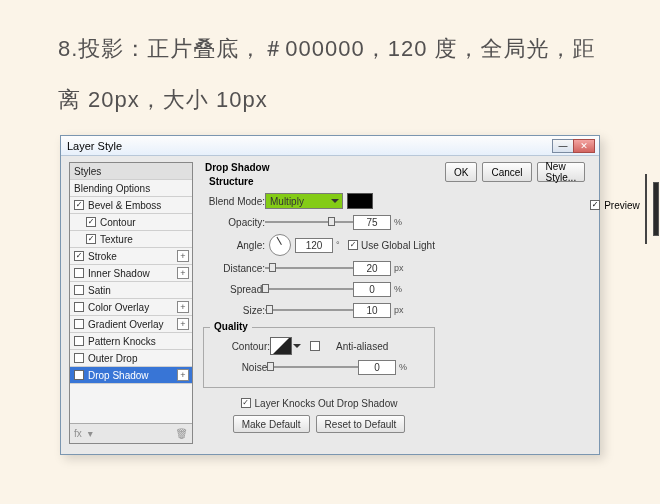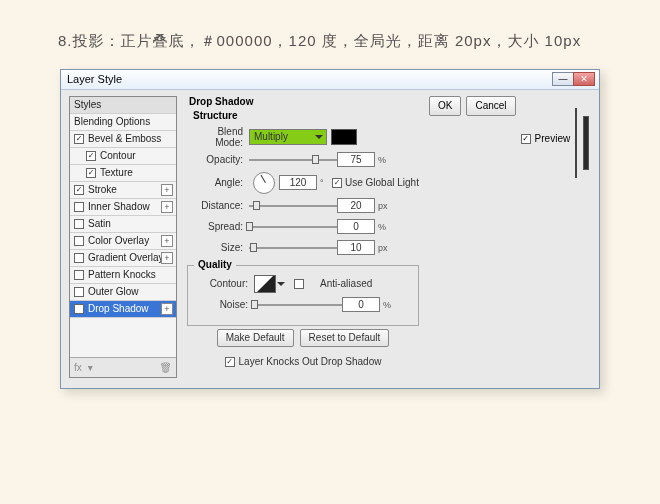--- a/index.html
+++ b/index.html
@@ -1,43 +1,43 @@
 <!DOCTYPE html>
 <html><head>
 <meta charset="utf-8">
 <style>
   *{box-sizing:border-box;margin:0;padding:0;font-family:Tahoma,Arial,sans-serif;}
   body{background:#fbf4e8;width:660px;height:504px;position:relative;}
-  .instruction{font-size:15px;color:#535151;line-height:2.3;padding:24px 44px 0 58px;letter-spacing:1px;}
+  .instruction{font-size:22px;color:#535151;line-height:2.3;padding:24px 44px 0 58px;letter-spacing:1px;}
   .dialog-wrap{padding:10px 60px 20px;}
   .dialog{background:#e9e9e9;border:1px solid #7b96b0;box-shadow:4px 4px 10px rgba(0,0,0,0.15);position:relative;font-size:10px;}
   .titlebar{height:20px;background:linear-gradient(#fdfdfd,#e7f0fb);border-bottom:1px solid #b8c7d8;display:flex;align-items:center;padding:0 4px 0 6px;font-size:11px;}
   .titlebar .tbtitle{flex:1;}
   .tbtn{width:22px;height:14px;border:1px solid #7a8aa0;background:linear-gradient(#f7f7f7,#d9e2ef);font-size:9px;display:flex;align-items:center;justify-content:center;margin-left:-1px;}
   .tbtn.close{background:linear-gradient(#f3a4a1,#d26460);color:#fff;border-color:#a94b47;}
   .dlgbody{display:flex;padding:6px 8px 10px;gap:6px;align-items:flex-start;}
   
-  .styles-col{width:108px;border:1px solid #888;background:#f4f4f4;display:flex;flex-direction:column;height:282px;}
+  .styles-col{width:124px;border:1px solid #888;background:#f4f4f4;display:flex;flex-direction:column;height:282px;}
   .sl-row{height:17px;display:flex;align-items:center;padding:0 4px;border-bottom:1px solid #cfcfcf;font-size:10px;color:#222;gap:4px;position:relative;}
   .sl-row.header{background:#e0e0e0;font-weight:normal;}
   .sl-row.sel{background:#3875d6;color:#fff;}
   .sl-row.indent{padding-left:16px;}
   .chk{width:10px;height:10px;border:1px solid #666;background:#fff;display:inline-flex;align-items:center;justify-content:center;font-size:8px;line-height:1;}
   .chk::before{content:"";}
   .chk.on::before{content:"✓";}
   .sl-spacer{flex:1;}
   .plus-sq{width:12px;height:12px;border:1px solid #888;background:#fff;display:flex;align-items:center;justify-content:center;font-size:9px;color:#555;position:absolute;right:3px;top:2px;}
   .sl-foot{height:20px;border-top:1px solid #aaa;background:#e7e7e7;display:flex;align-items:center;padding:0 4px;gap:6px;font-size:10px;color:#555;}
   .sl-foot .ficon{opacity:.6}
   
   .mid{width:240px;padding:0 4px;}
   .sect-title{font-weight:bold;font-size:10px;margin:0 0 3px 2px;}
   .sect-sub{font-weight:bold;font-size:10px;margin:1px 0 5px 6px;}
   .f-row{display:flex;align-items:center;margin:3px 0;font-size:10px;color:#333;min-height:18px;}
-  .f-row .lbl{width:62px;text-align:right;padding-right:6px;}
+  .f-row .lbl{width:62px;text-align:right;}
   .select{height:16px;border:1px solid #7a7a7a;background:#84cc16;display:flex;align-items:center;padding:0 14px 0 4px;position:relative;font-size:10px;}
   .select::after{content:"";position:absolute;right:3px;top:5px;border:4px solid transparent;border-top-color:#333;}
   .swatch{width:26px;height:16px;background:#000;border:1px solid #555;margin-left:4px;}
   .slider{display:flex;align-items:center;gap:3px;}
   .track{width:88px;height:2px;background:#9a9a9a;position:relative;}
   .thumb{width:7px;height:9px;background:#e8e8e8;border:1px solid #666;position:absolute;top:-4px;transform:translateX(-3px);}
   .numbox{width:38px;height:15px;border:1px solid #7a7a7a;background:#fff;text-align:center;font-size:10px;line-height:13px;}
   .unit{font-size:9px;color:#555;margin-left:3px;width:12px;}
   .dial{width:22px;height:22px;border:1px solid #888;border-radius:50%;background:#fff;position:relative;margin:0 4px;}
   .dial::after{content:"";position:absolute;width:9px;height:1px;background:#333;left:11px;top:10px;transform-origin:0 0;transform:rotate(-120deg);}
@@ -106,21 +106,21 @@
               <span class="chk"></span>
               <span>Gradient Overlay</span>
               <span class="plus-sq">+</span>
             </div>
             <div class="sl-row">
               <span class="chk"></span>
               <span>Pattern Knocks</span>
             </div>
             <div class="sl-row">
               <span class="chk"></span>
-              <span>Outer Glow</span>
+              <span>Outer Drop</span>
             </div>
             <div class="sl-row sel">
               <span class="chk on"></span>
               <span>Drop Shadow</span>
               <span class="plus-sq">+</span>
             </div>
           </div>
       <div class="sl-spacer"></div>
       <div class="sl-foot">
         <span class="ficon">fx</span>
@@ -205,33 +205,34 @@
           <span class="slider">
                 <span class="track">
                   <span class="thumb" style="left:0"></span>
                 </span>
               </span>
           <span class="numbox">0</span>
           <span class="unit">%</span>
         </div>
       </div>
 
+      <div class="f-row" style="margin-top:6px;justify-content:center">
+        <span class="chk on"></span>
+        <span style="margin-left:4px">Layer Knocks Out Drop Shadow</span>
+      </div>
       <div class="f-row" style="justify-content:center;gap:6px">
         <span class="btn">Make Default</span>
         <span class="btn">Reset to Default</span>
       </div>
-      <div class="f-row" style="margin-top:6px;justify-content:center">
-        <span class="chk on"></span>
-        <span style="margin-left:4px">Layer Knocks Out Drop Shadow</span>
-      </div>
     </div>
 
     <div class="rcol">
       <span class="btn">OK</span>
       <span class="btn">Cancel</span>
+      <span class="btn">New Style...</span>
       <div class="preview-chk">
         <span class="chk on"></span>
         <span>Preview</span>
       </div>
       <div class="preview-img"></div>
     </div>
 
   </div>
 </div>
 </div>

